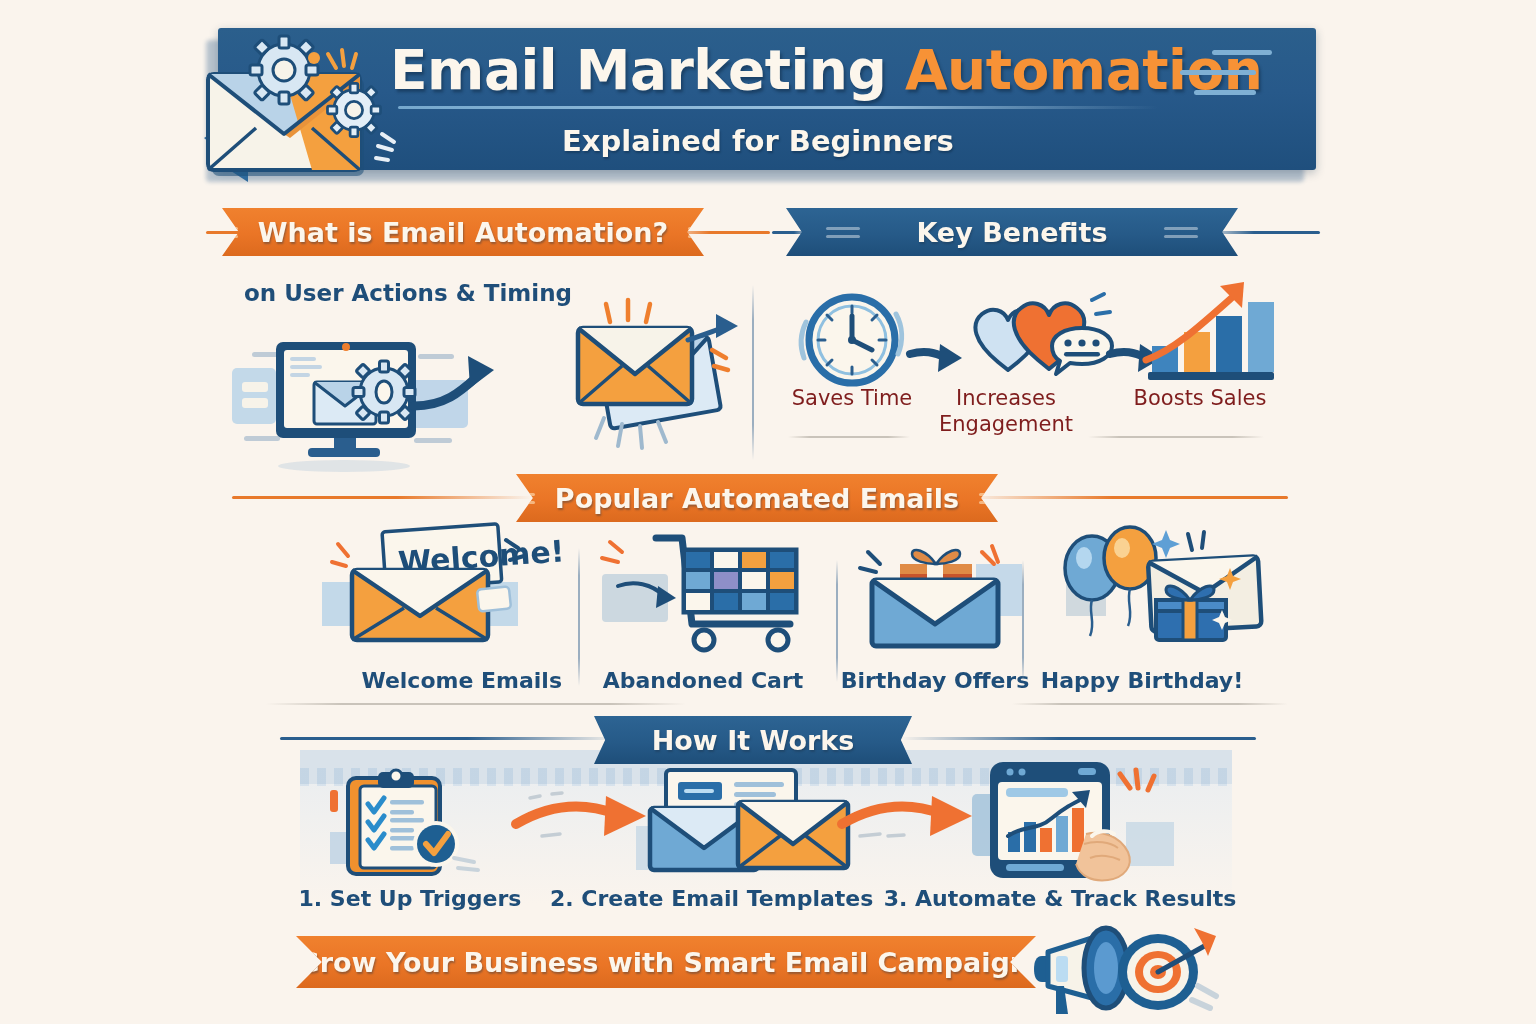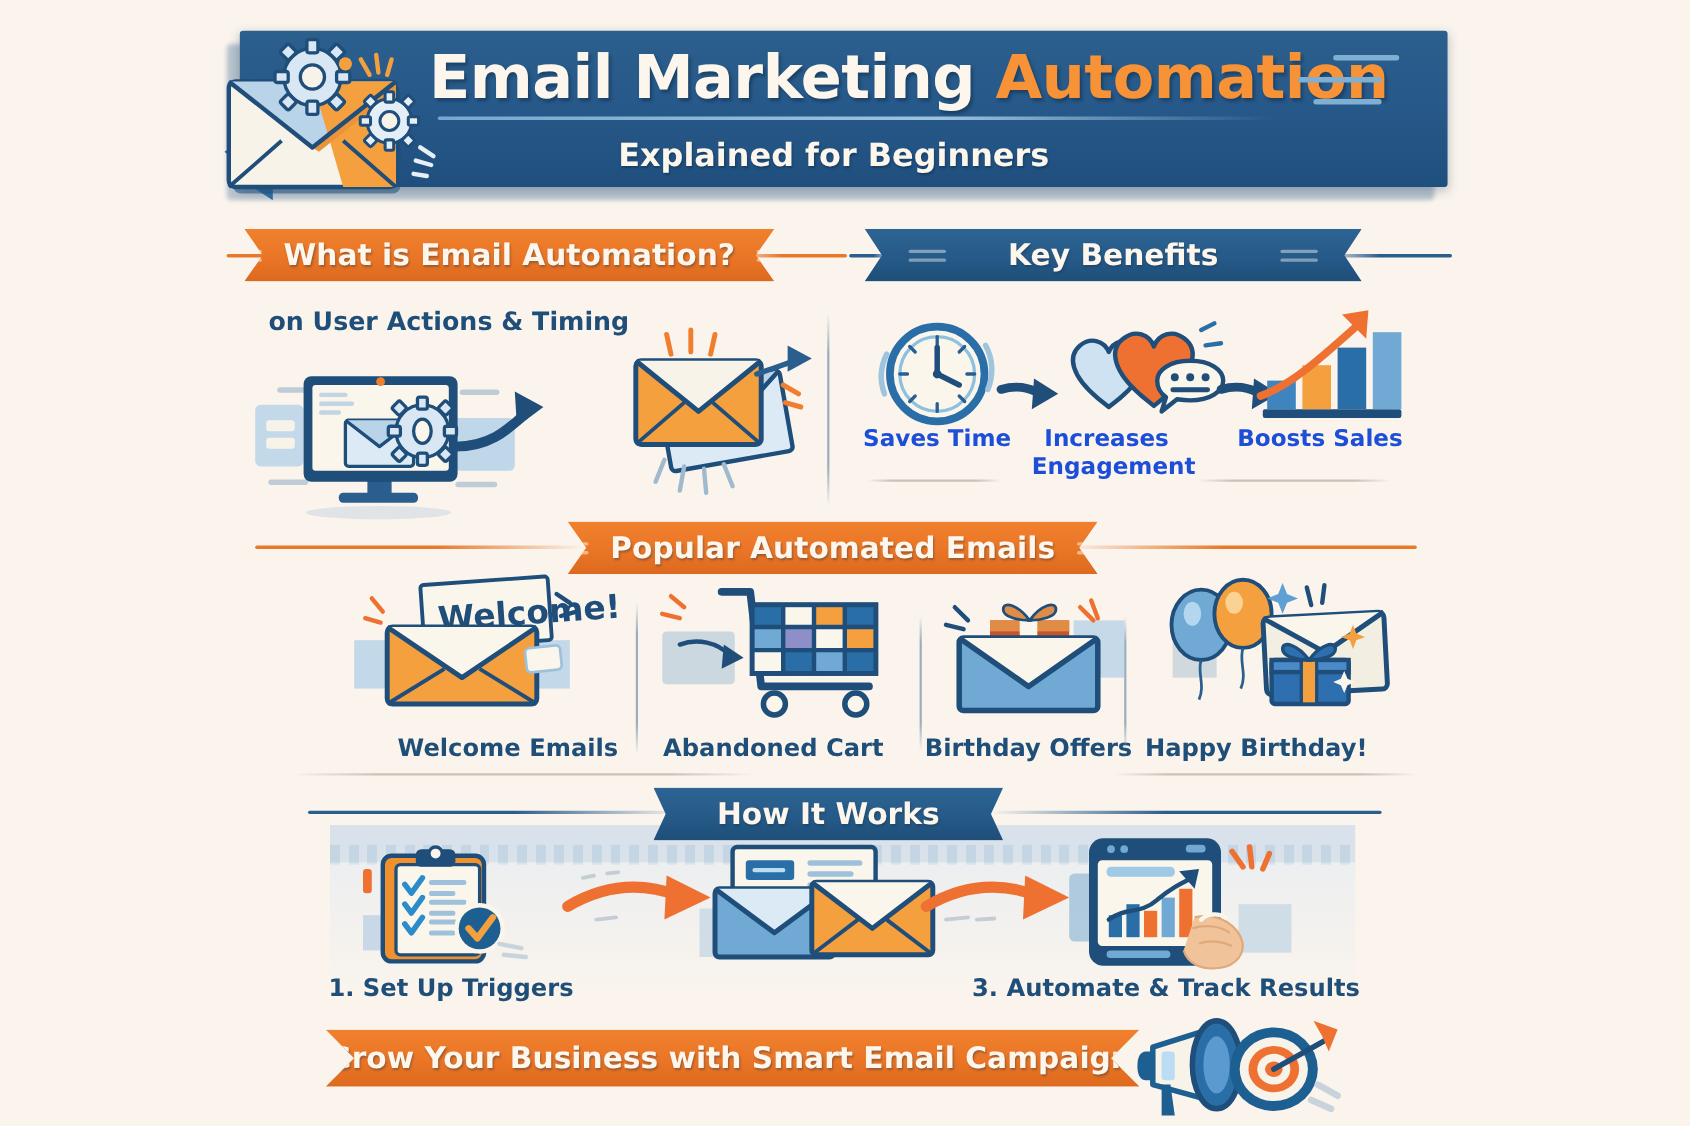--- a/index.html
+++ b/index.html
@@ -136,22 +136,22 @@
     height: 2px;
     background: linear-gradient(90deg, rgba(180,175,168,0) 0%, #C9C3BA 18%, #C9C3BA 82%, rgba(180,175,168,0) 100%);
     border-radius: 2px;
   }
 
   
   .icon-label {
     position: absolute;
     text-align: center;
     font-size: 21px;
-    font-weight: bold;
-    color: #1d4ed8;
+    font-weight: normal;
+    color: #7f1d1d;
     line-height: 1.22;
   }
   .step-label {
     position: absolute;
     text-align: center;
     font-size: 22px;
     font-weight: bold;
     color: #1F4E79;
     white-space: nowrap;
   }
@@ -720,20 +720,21 @@
       <path d="M124 76 C130 70 140 70 146 74" fill="none" stroke="#FBF6EC" stroke-width="4" stroke-linecap="round"></path>
       <g stroke="#EF7132" stroke-width="5" stroke-linecap="round">
         <line x1="152" y1="14" x2="162" y2="28"></line>
         <line x1="168" y1="10" x2="170" y2="28"></line>
         <line x1="186" y1="16" x2="180" y2="30"></line>
       </g>
     </svg>
   </div>
 
   <div class="step-label" style="left:290px; top:886px; width:240px;">1. Set Up Triggers</div>
+  <div class="step-label" style="left:550px; top:886px; width:320px;">2. Create Email Templates</div>
   <div class="step-label" style="left:880px; top:886px; width:360px;">3. Automate &amp; Track Results</div>
 
   <div class="ribbon orange notch-both" style="left:296px; top:936px; width:740px; height:52px; font-size:27px;">
     <span class="rib-ticks">
         <i></i>
         <i></i>
       </span>
     <span class="txt">Grow Your Business with Smart Email Campaigns!</span>
     <span style="color:#FCF6EC; font-size:24px; padding-right:12px;">!</span>
   </div>

